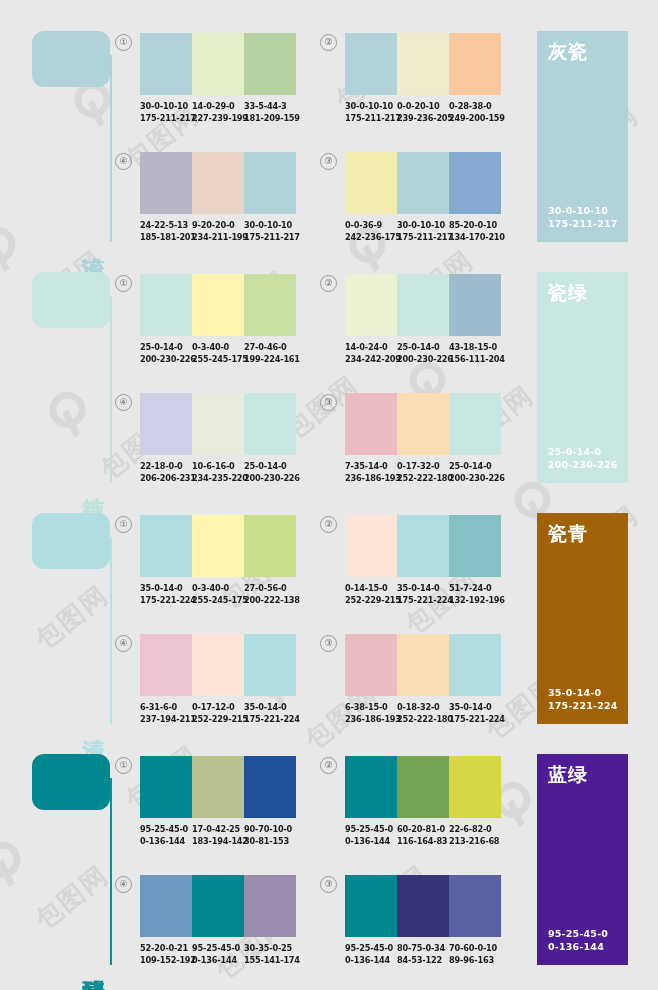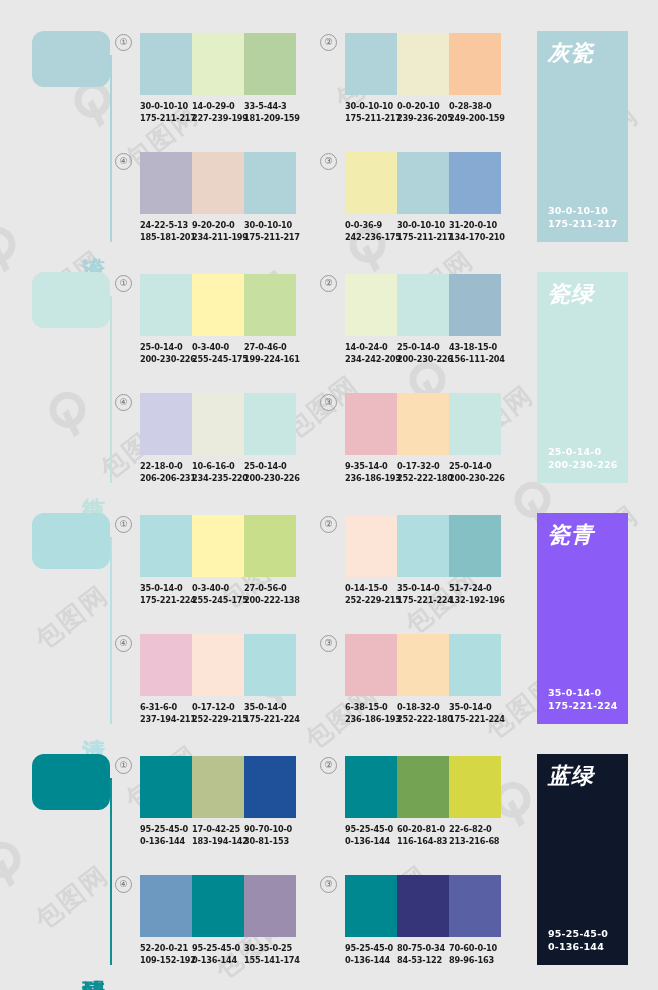--- a/index.html
+++ b/index.html
@@ -95,24 +95,23 @@
 
   
   .right-panel{
     position:absolute;left:537px;top:0;width:91px;height:211px;
   }
   .rp-title{
     position:absolute;left:11px;top:11px;
     color:#ffffff;
     font-family:"DejaVu Sans",sans-serif;
     font-weight:700;
-    font-size:22px;
+    font-size:19px;
     letter-spacing:1px;
     line-height:1;
-    font-style:italic;
   }
   .rp-codes{
     position:absolute;left:11px;bottom:12px;
     color:#ffffff;
     font-family:"DejaVu Sans",sans-serif;
     font-weight:700;
     font-size:9.5px;
     line-height:13px;
     letter-spacing:.2px;
   }
@@ -237,21 +236,21 @@
           <div class="codes">
             <div class="code">
               <span class="cmyk">0-0-36-9</span>
               <span class="rgb">242-236-175</span>
             </div>
             <div class="code">
               <span class="cmyk">30-0-10-10</span>
               <span class="rgb">175-211-217</span>
             </div>
             <div class="code">
-              <span class="cmyk">31-20-0-10</span>
+              <span class="cmyk">85-20-0-10</span>
               <span class="rgb">134-170-210</span>
             </div>
           </div>
         </div>
         <div class="right-panel" style="background: rgb(175, 211, 217);">
           <div class="rp-title">灰瓷</div>
           <div class="rp-codes">
             <span>30-0-10-10</span>
             <span>175-211-217</span>
           </div>
@@ -331,21 +330,21 @@
         </div>
         <div class="group" style="left: 320px; top: 121px; width: 185px; height: 95px;">
           <div class="grp-num">③</div>
           <div class="chips">
             <div class="chip" style="background: rgb(236, 186, 193);"></div>
             <div class="chip" style="background: rgb(252, 222, 180);"></div>
             <div class="chip" style="background: rgb(200, 230, 226);"></div>
           </div>
           <div class="codes">
             <div class="code">
-              <span class="cmyk">9-35-14-0</span>
+              <span class="cmyk">7-35-14-0</span>
               <span class="rgb">236-186-193</span>
             </div>
             <div class="code">
               <span class="cmyk">0-17-32-0</span>
               <span class="rgb">252-222-180</span>
             </div>
             <div class="code">
               <span class="cmyk">25-0-14-0</span>
               <span class="rgb">200-230-226</span>
             </div>
@@ -446,21 +445,21 @@
             <div class="code">
               <span class="cmyk">0-18-32-0</span>
               <span class="rgb">252-222-180</span>
             </div>
             <div class="code">
               <span class="cmyk">35-0-14-0</span>
               <span class="rgb">175-221-224</span>
             </div>
           </div>
         </div>
-        <div class="right-panel" style="background: #8b5cf6;">
+        <div class="right-panel" style="background: #a16207;">
           <div class="rp-title">瓷青</div>
           <div class="rp-codes">
             <span>35-0-14-0</span>
             <span>175-221-224</span>
           </div>
         </div>
       </div>
       <div class="section" style="top: 754px; height: 211px;">
         <div class="left-col">
           <div class="left-swatch" style="background: rgb(0, 136, 144);"></div>
@@ -548,21 +547,21 @@
             <div class="code">
               <span class="cmyk">80-75-0-34</span>
               <span class="rgb">84-53-122</span>
             </div>
             <div class="code">
               <span class="cmyk">70-60-0-10</span>
               <span class="rgb">89-96-163</span>
             </div>
           </div>
         </div>
-        <div class="right-panel" style="background: #0f172a;">
+        <div class="right-panel" style="background: #4c1d95;">
           <div class="rp-title">蓝绿</div>
           <div class="rp-codes">
             <span>95-25-45-0</span>
             <span>0-136-144</span>
           </div>
         </div>
       </div>
     </div>
 </div>
 

